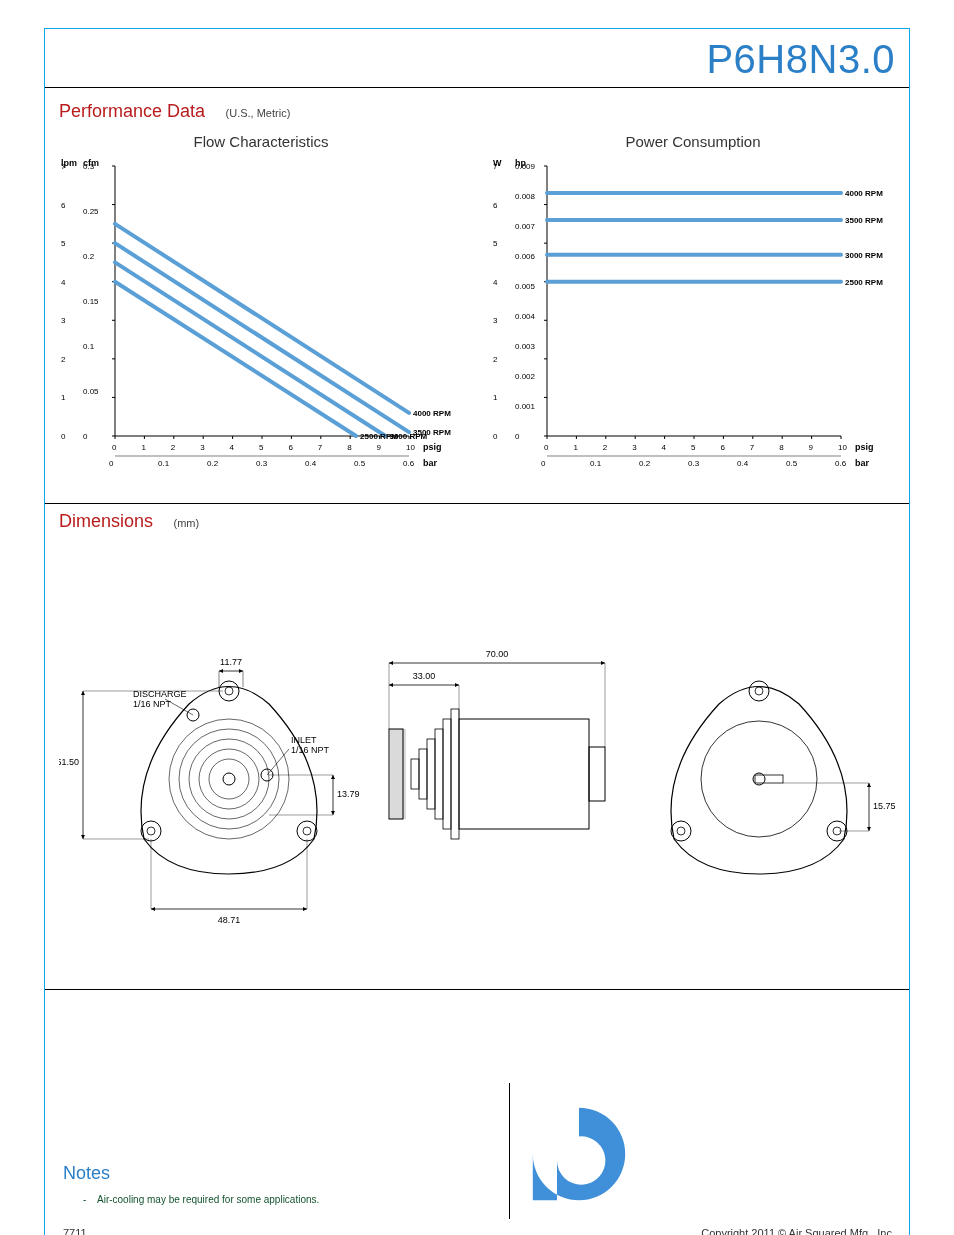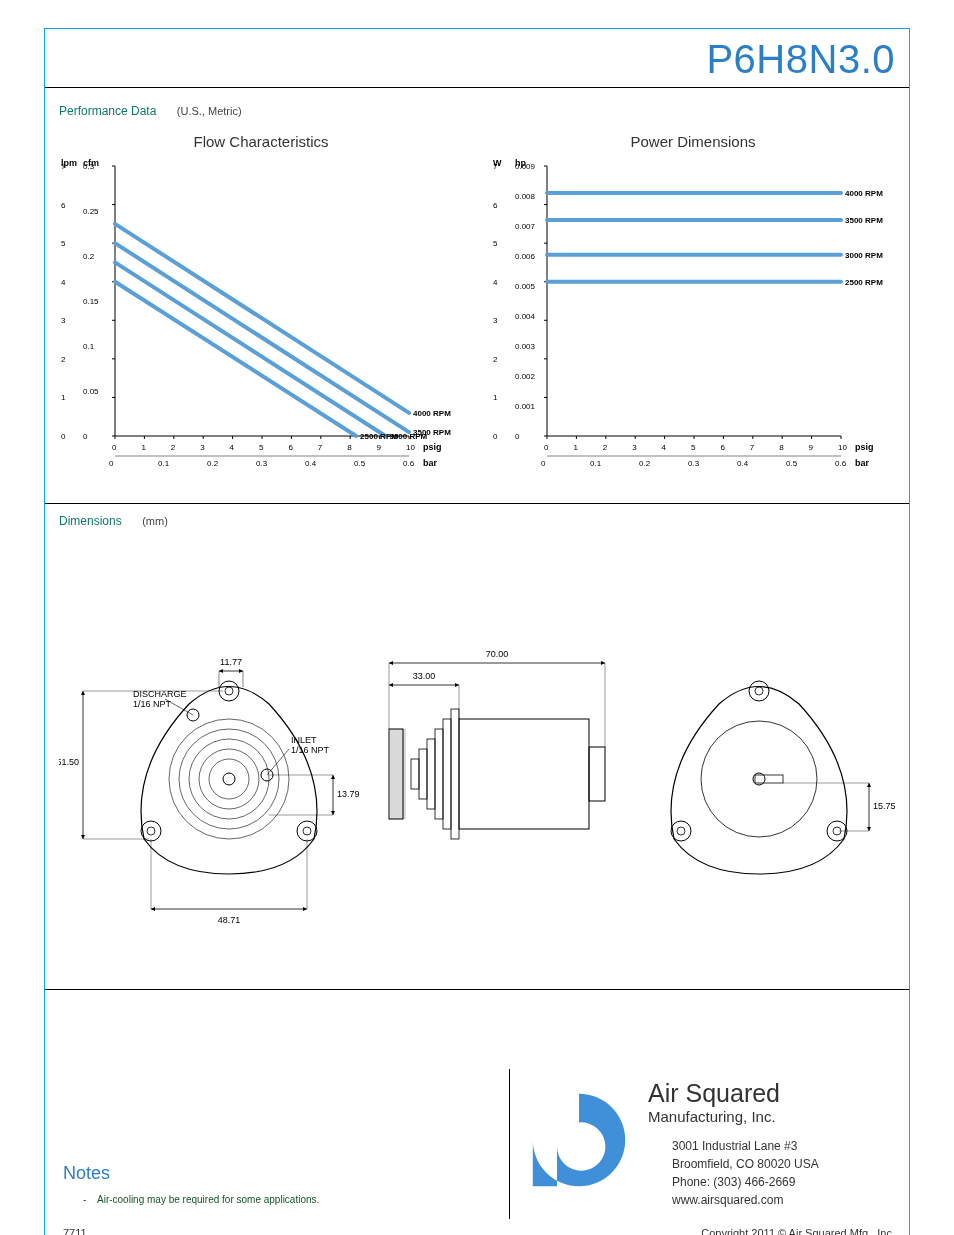--- a/index.html
+++ b/index.html
@@ -26,22 +26,22 @@
     font-weight: 300;
     color: #2a7fc7;
     letter-spacing: 0.5px;
   }
   .hr-title {
     position: absolute;
     left: 0; right: 0; top: 58px;
     border-top: 1px solid #000;
   }
   .section-h {
-    font-size: 12px;
-    color: #0f766e;
+    font-size: 18px;
+    color: #b91c1c;
     font-weight: 400;
   }
   .section-sub {
     font-size: 11px;
     color: #444;
     margin-left: 16px;
   }
   .perf-header {
     position: absolute;
     left: 14px;
@@ -230,21 +230,21 @@
           <text x="362" y="259.85714285714283" class="series-lbl">4000 RPM</text>
           <path d="M64,87.14285714285714 L358,276.14285714285717" stroke="#5a9fd6" stroke-width="4" fill="none" stroke-linecap="round"></path>
           <text x="362" y="279.14285714285717" class="series-lbl">3500 RPM</text>
           <path d="M64,106.42857142857142 L334.47999999999996,280" stroke="#5a9fd6" stroke-width="4" fill="none" stroke-linecap="round"></path>
           <text x="338.47999999999996" y="283" class="series-lbl">3000 RPM</text>
           <path d="M64,125.71428571428572 L305.08,280" stroke="#5a9fd6" stroke-width="4" fill="none" stroke-linecap="round"></path>
           <text x="309.08" y="283" class="series-lbl">2500 RPM</text>
         </svg>
     </div>
     <div class="chart-box">
-      <div class="chart-title">Power Dimensions</div>
+      <div class="chart-title">Power Consumption</div>
       <svg id="chart1" class="chart-svg" width="420" height="330">
           <line x1="64" y1="10" x2="64" y2="280" stroke="#000" stroke-width="1"></line>
           <line x1="64" y1="280" x2="358" y2="280" stroke="#000" stroke-width="1"></line>
           <text x="10" y="10" class="axis-lbl">W</text>
           <text x="32" y="10" class="axis-lbl">hp</text>
           <line x1="61" y1="280" x2="64" y2="280" stroke="#000"></line>
           <text x="10" y="283" class="tick-text">0</text>
           <line x1="61" y1="241.42857142857144" x2="64" y2="241.42857142857144" stroke="#000"></line>
           <text x="10" y="244.42857142857144" class="tick-text">1</text>
           <line x1="61" y1="202.85714285714286" x2="64" y2="202.85714285714286" stroke="#000"></line>
@@ -444,29 +444,19 @@
       <ul class="notes-list">
         <li>Air-cooling may be required for some applications.</li>
       </ul>
     </div>
     <div class="company-box">
       <div class="company-logo">
         <svg viewBox="0 0 100 100" width="110" height="110">
           <path d="M50 8 A42 42 0 1 1 8 50 L8 92 L30 92 L30 56 A22 22 0 1 0 50 34 L50 8 Z" fill="#3f90d8"></path>
         </svg>
       </div>
-      <div class="company-text">
-        <div class="company-name">Air Squared</div>
-        <div class="company-sub">Manufacturing, Inc.</div>
-        <div class="company-addr">
-          <div>3001 Industrial Lane #3</div>
-          <div>Broomfield, CO 80020 USA</div>
-          <div>Phone: (303) 466-2669</div>
-          <div>www.airsquared.com</div>
-        </div>
-      </div>
     </div>
   </div>
 
   <div class="footer-left">7711</div>
   <div class="footer-right">Copyright 2011 © Air Squared Mfg., Inc.</div>
 
 </div>
 
 </body></html>

